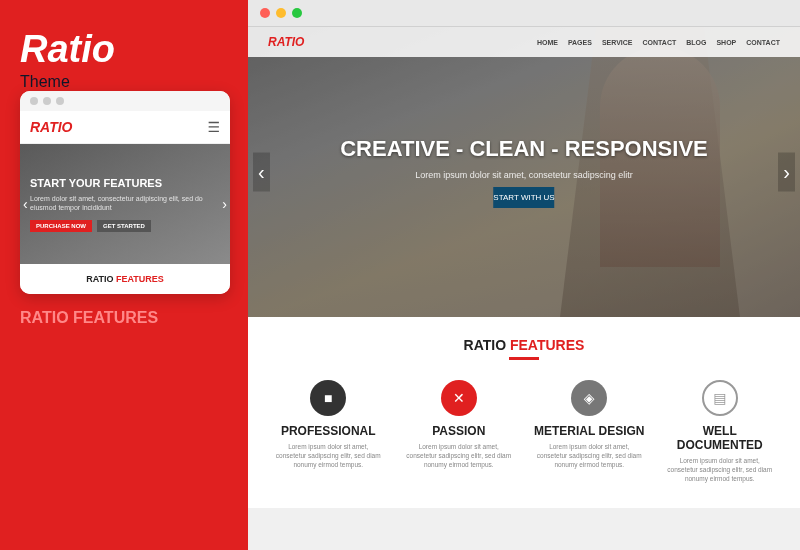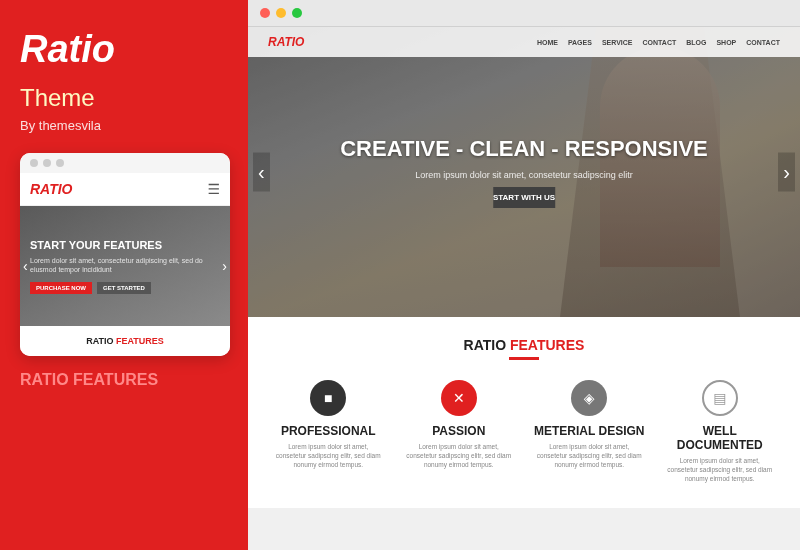--- a/index.html
+++ b/index.html
@@ -26,24 +26,24 @@
 
     .brand-title {
       font-size: 38px;
       font-weight: 900;
       font-style: italic;
       line-height: 1;
       color: white;
     }
 
     .brand-subtitle {
-      font-size: 24px;
+      font-size: 16px;
       font-weight: 300;
-      color: #fef9c3;
-      margin-top: 16px;
+      color: #0f172a;
+      margin-top: 5px;
     }
 
     .brand-by {
       font-size: 13px;
       color: rgba(255,255,255,0.85);
       margin-top: 6px;
       margin-bottom: 20px;
     }
 
     
@@ -298,26 +298,26 @@
       white-space: nowrap;
     }
 
     .hero-sub-text {
       font-size: 9px;
       color: rgba(255,255,255,0.85);
       margin-bottom: 6px;
     }
 
     .hero-cta-btn {
-      background: #404040;
+      background: #0c4a6e;
       color: white;
       font-size: 8px;
       padding: 6px 0;
       border: none;
-      font-weight: 700;
+      font-weight: 400;
       text-transform: uppercase;
       cursor: pointer;
     }
 
     .hero-arrow {
       position: absolute;
       top: 50%;
       transform: translateY(-50%);
       color: white;
       font-size: 20px;
@@ -405,21 +405,20 @@
       flex: 1;
       overflow: hidden;
     }
   </style>
 </head>
 <body>
 
 <div class="left-panel">
   <div class="brand-title">Ratio</div>
   <div class="brand-subtitle">Theme</div>
-  <div class="brand-by">By themesvila</div>
 
   <div class="mobile-mockup">
 
     <div class="mobile-top-bar">
       <div class="mobile-dot"></div>
       <div class="mobile-dot"></div>
       <div class="mobile-dot"></div>
     </div>
 
     <div class="mobile-nav">

